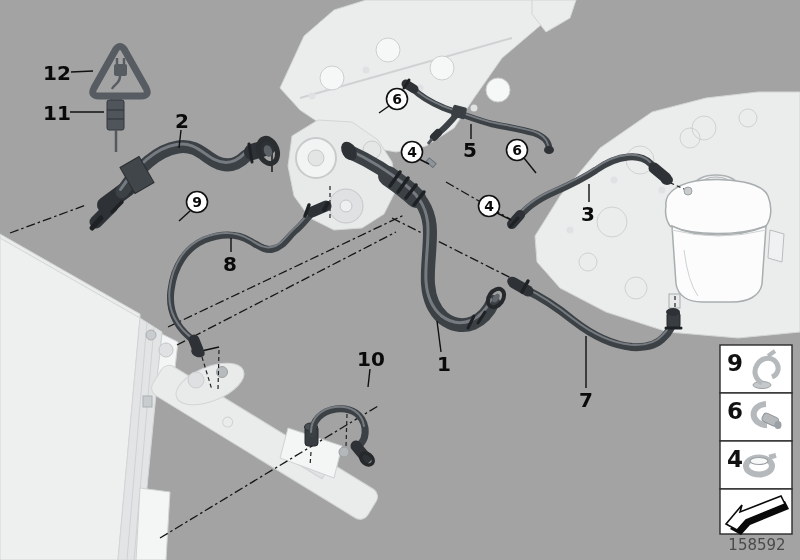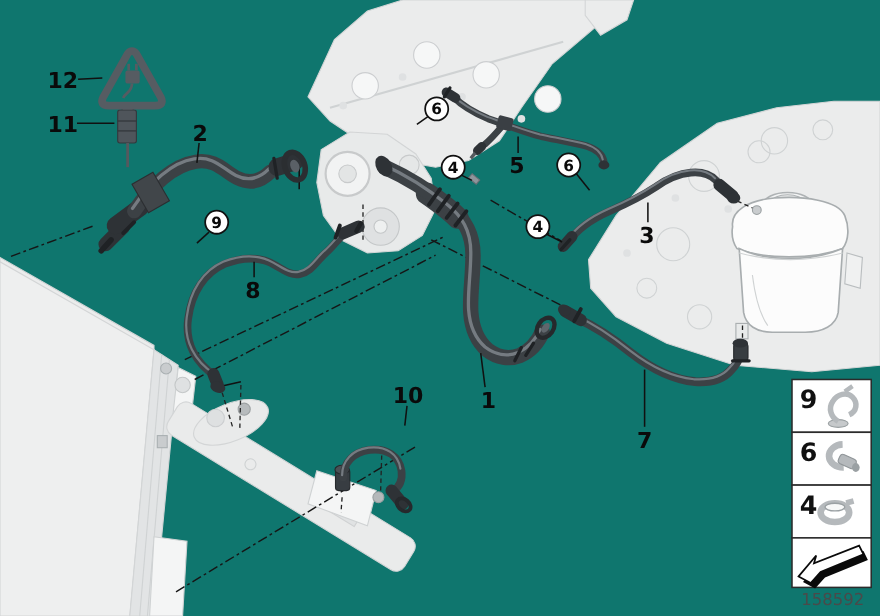--- a/index.html
+++ b/index.html
@@ -1,16 +1,16 @@
 <!DOCTYPE html>
 <html><head>
 <meta charset="utf-8">
 <style>
   html,body{margin:0;padding:0;background:#ffffff;}
-  .stage{position:relative;width:800px;height:560px;background:#0f766e;overflow:hidden;
+  .stage{position:relative;width:800px;height:560px;background:#a3a3a3;overflow:hidden;
          font-family:"DejaVu Sans", sans-serif;}
   svg{position:absolute;left:0;top:0;}
   text{font-family:"DejaVu Sans", sans-serif;}
   .plain-label{font-size:20px;font-weight:bold;fill:#0a0a0a;text-anchor:middle;}
   .circ-label{font-size:14px;font-weight:bold;fill:#0a0a0a;text-anchor:middle;}
   .legend-num{font-size:23px;font-weight:bold;fill:#111;}
   .doc-num{font-size:15px;fill:#4a4a4a;text-anchor:middle;}
   .leader{stroke:#111;stroke-width:1.4;fill:none;}
   .dashdot{stroke:#161616;stroke-width:1.3;fill:none;stroke-dasharray:9 3 2.5 3;}
   .dash{stroke:#222;stroke-width:1.2;fill:none;stroke-dasharray:4 3;}

